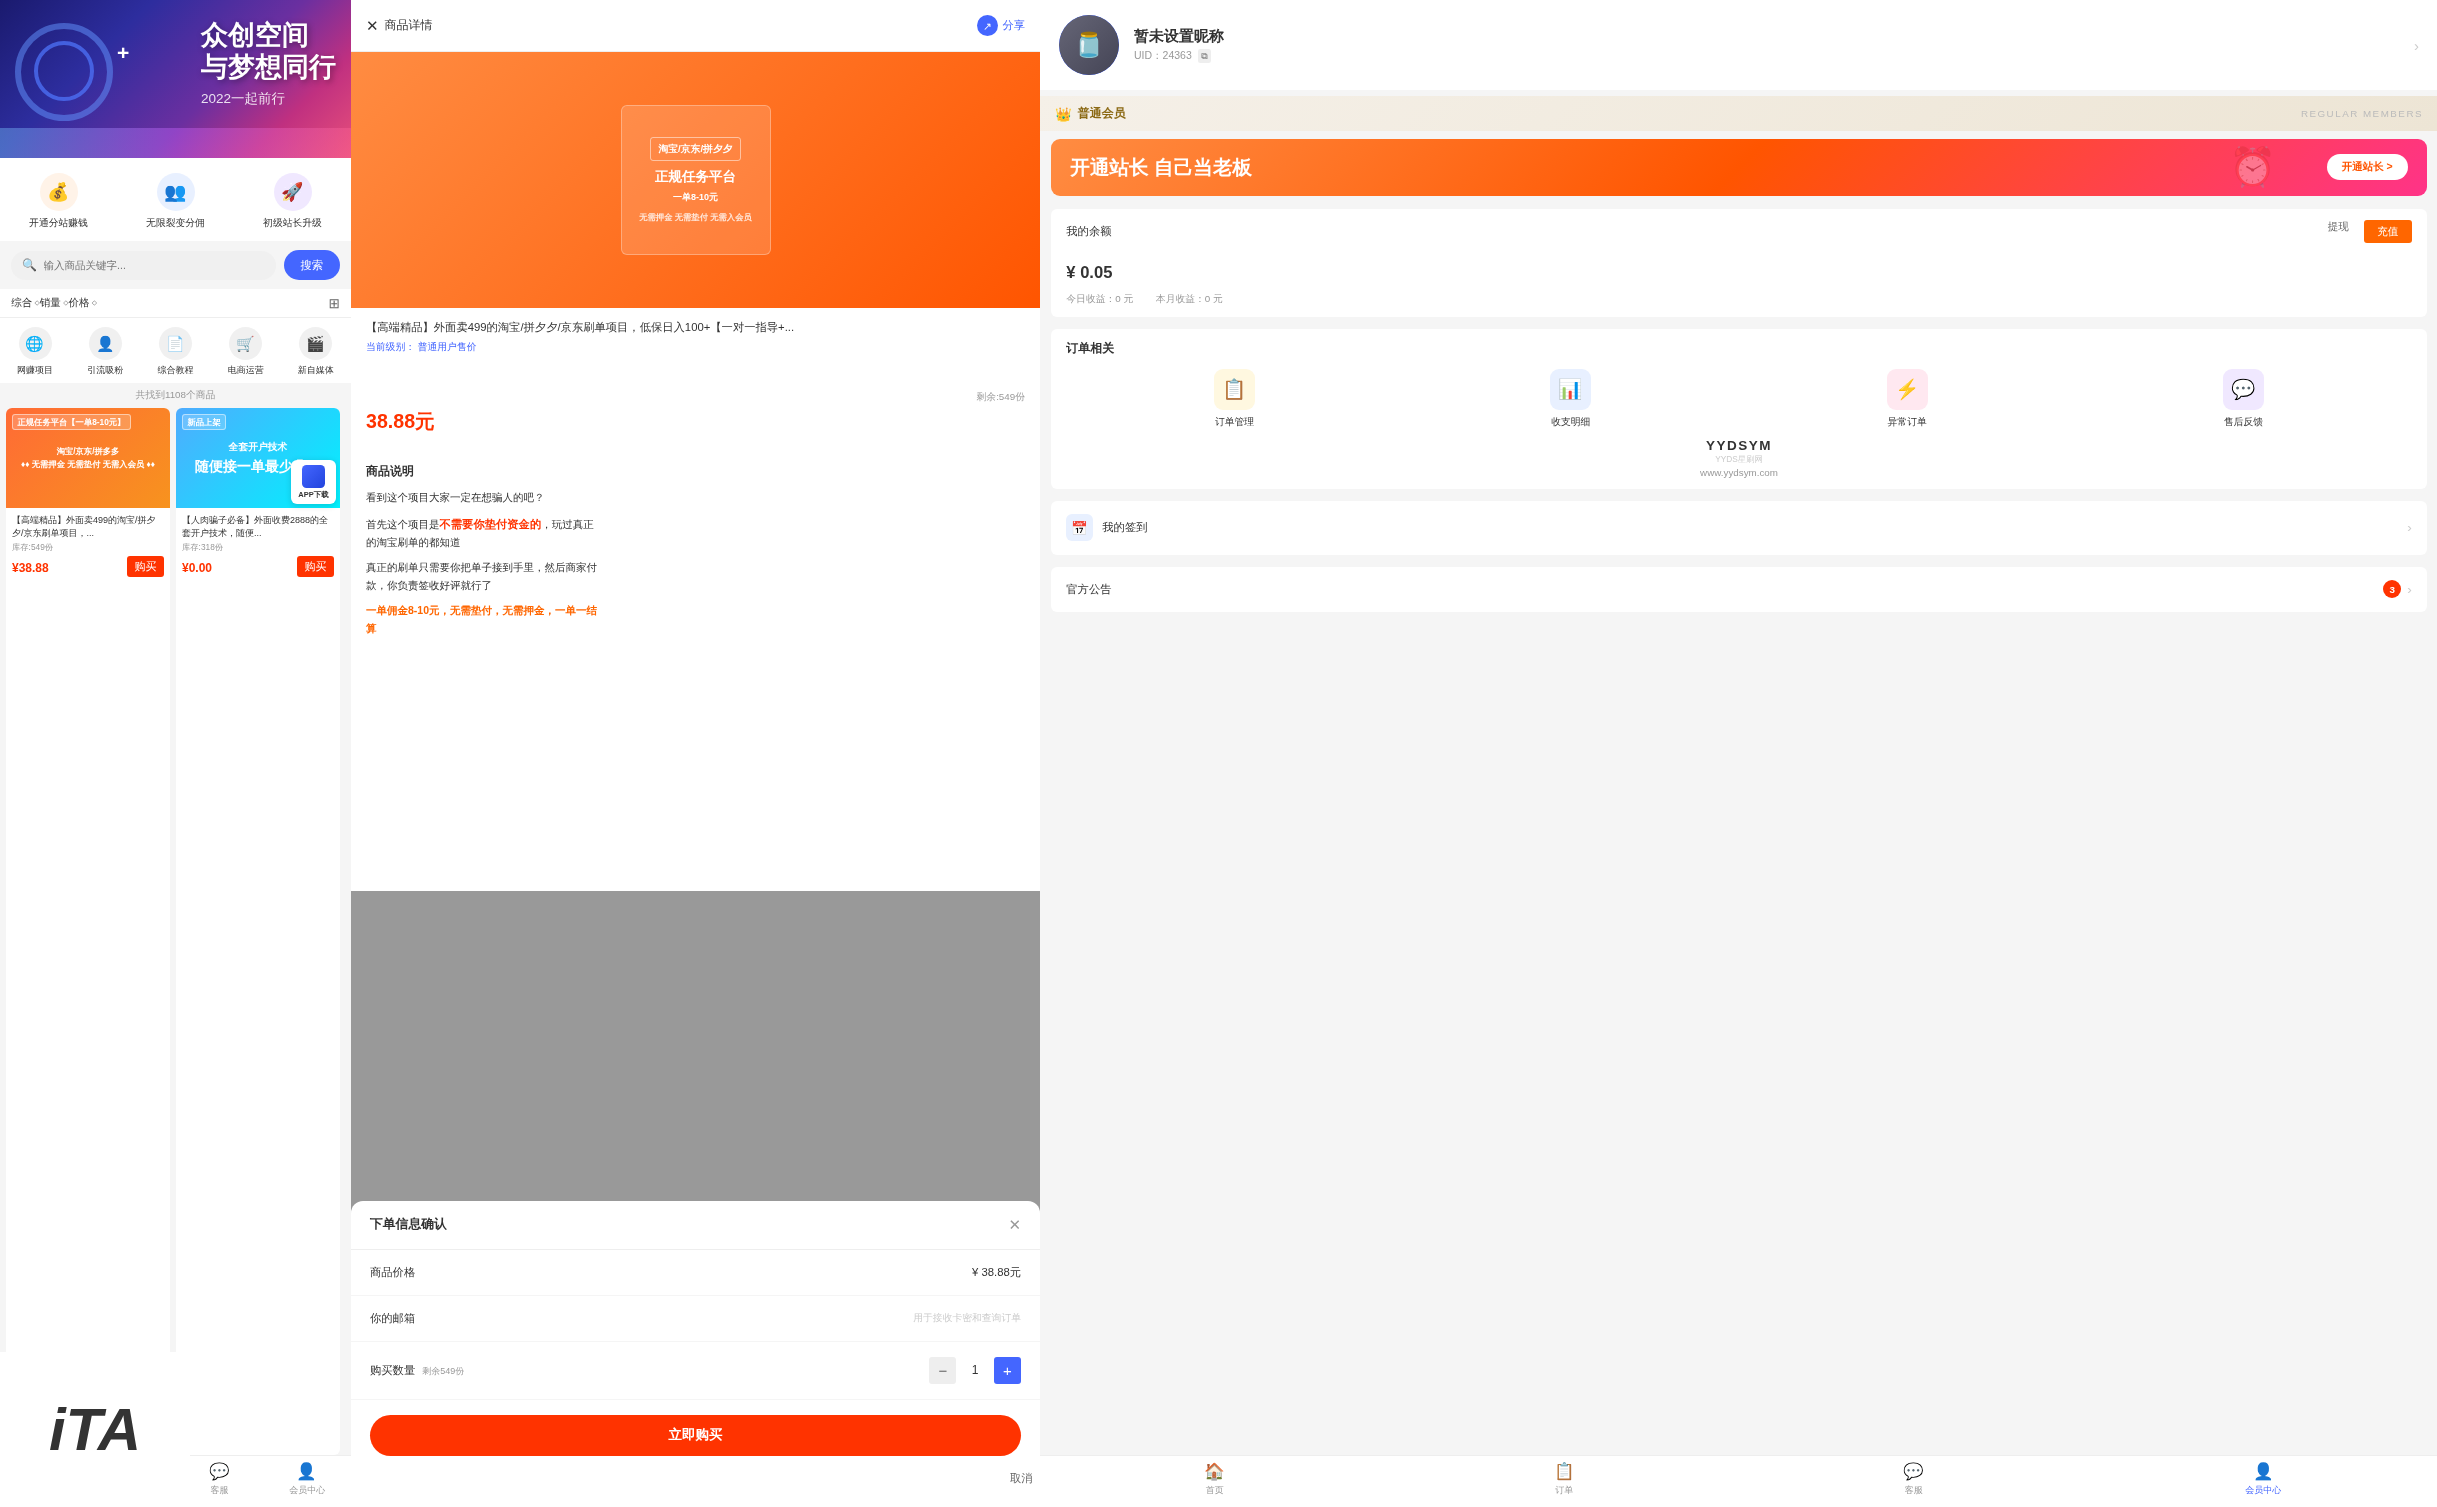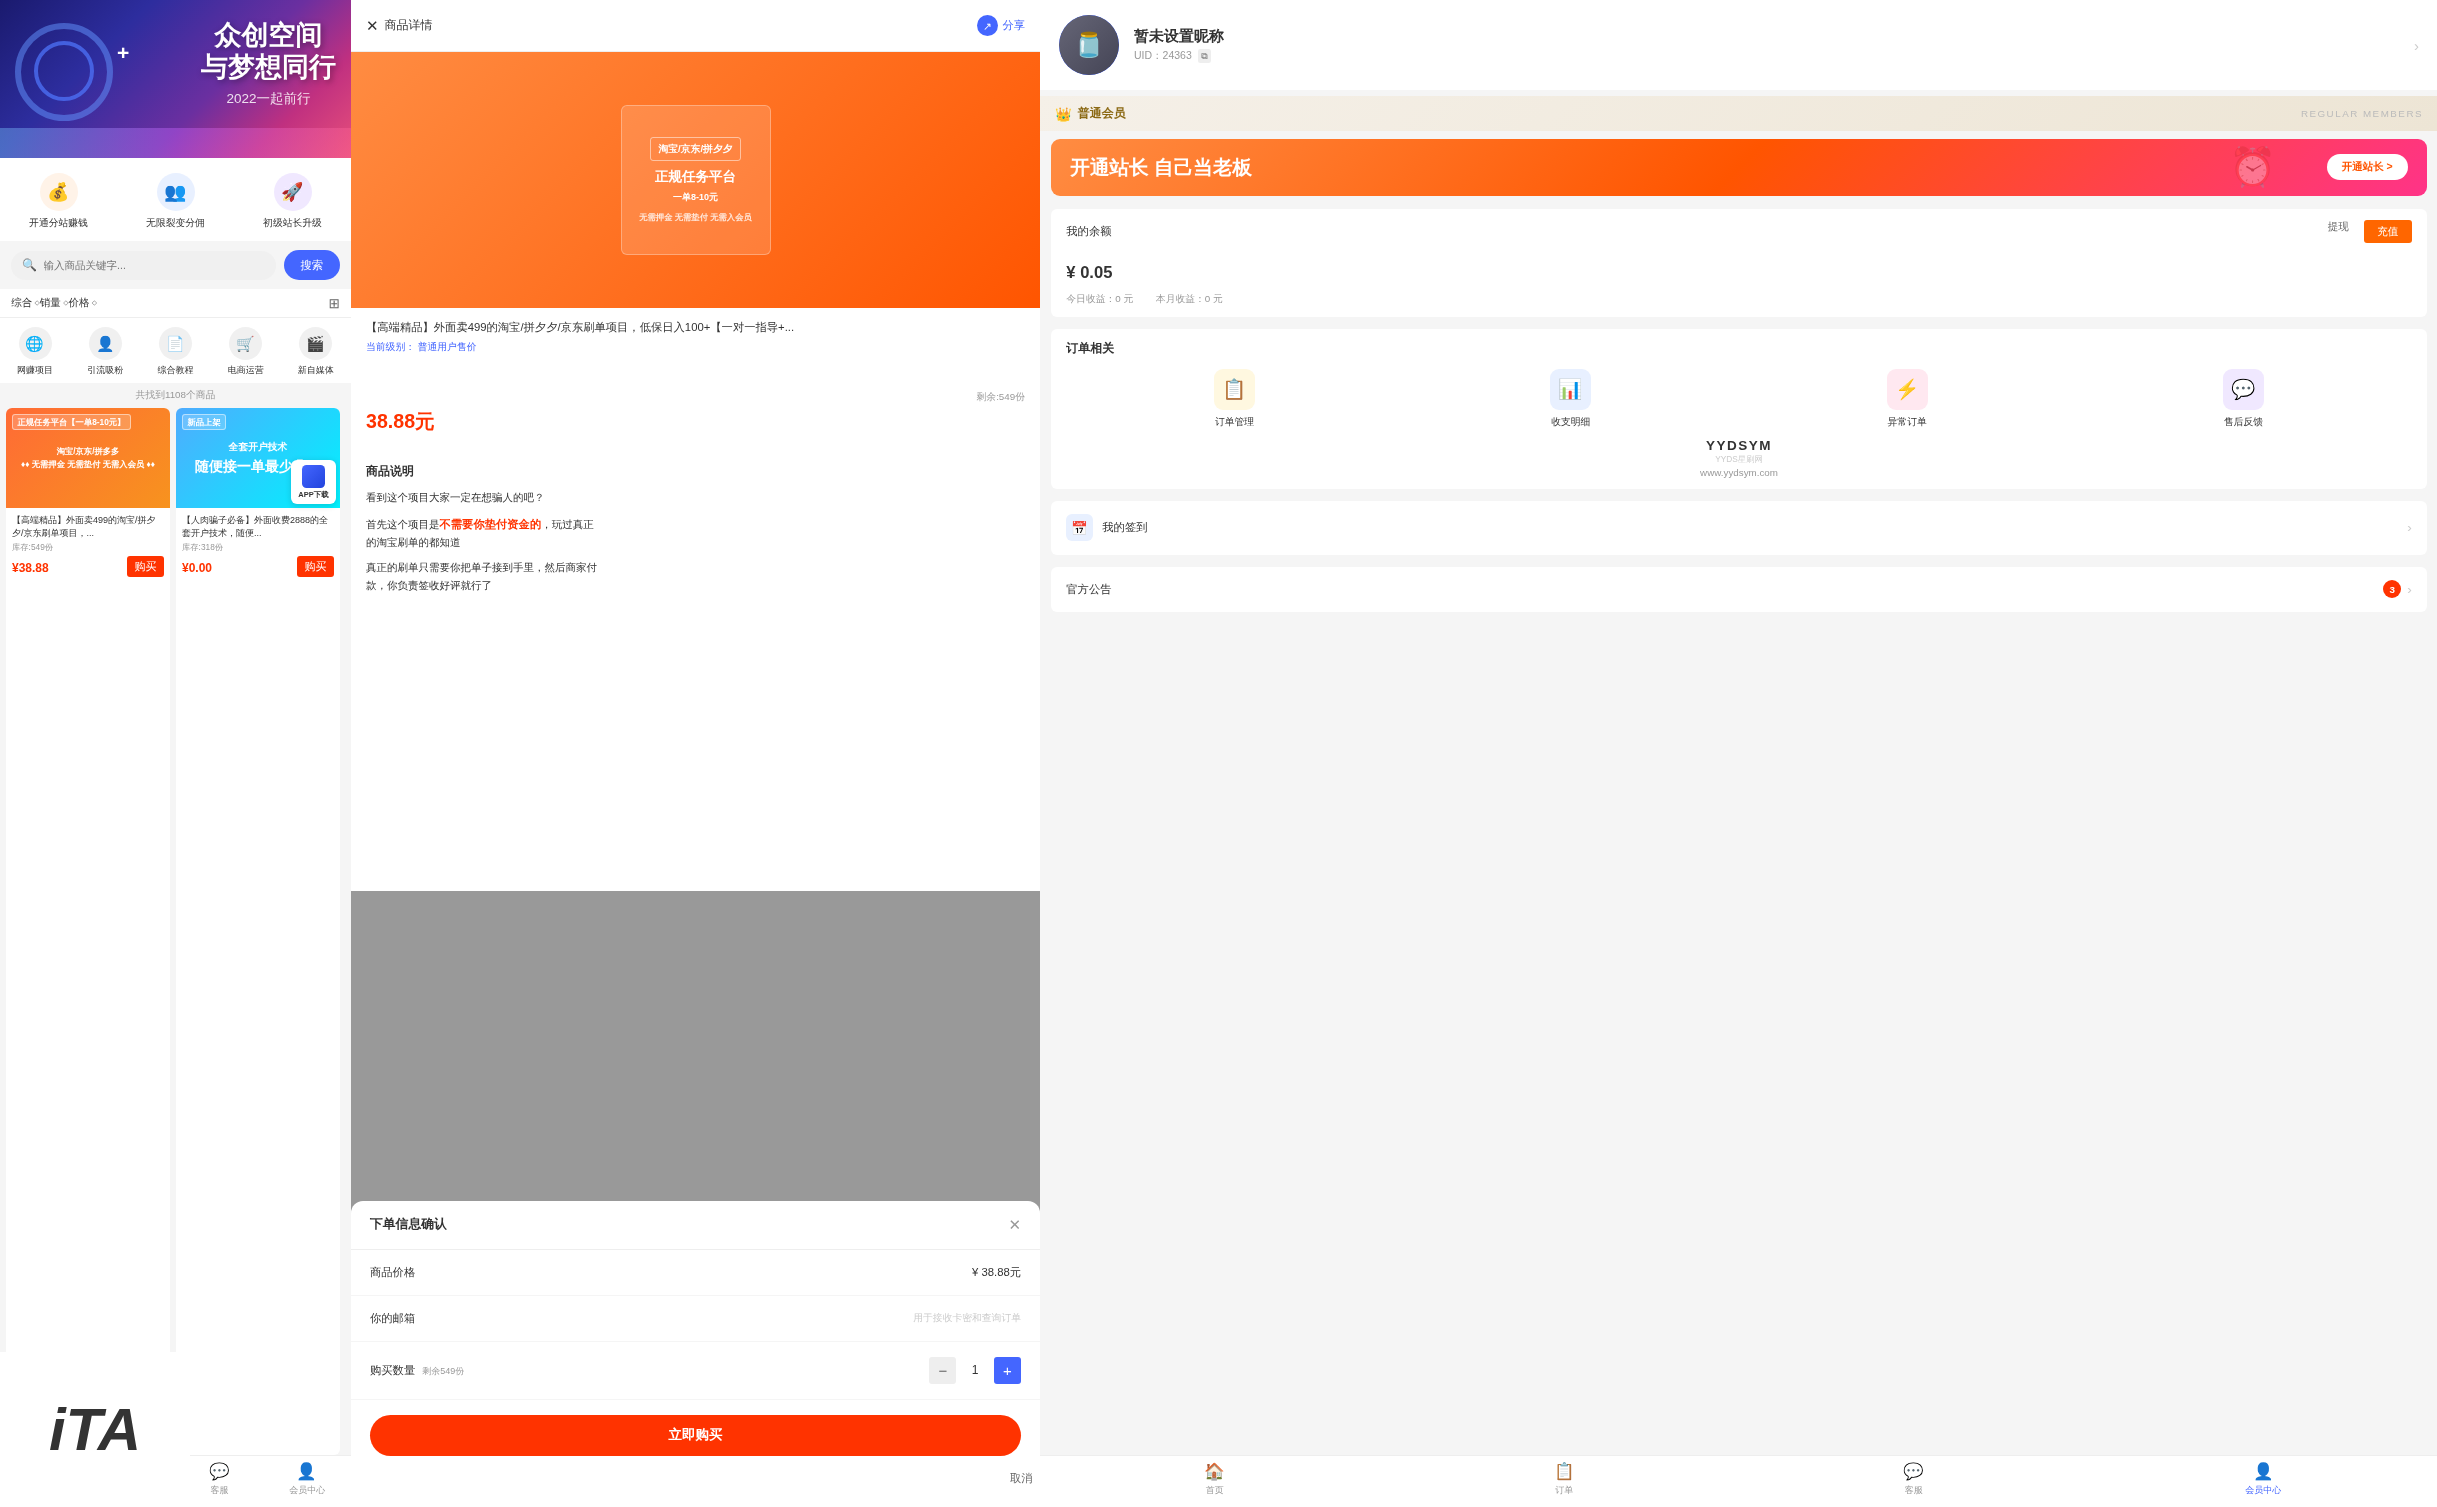--- a/index.html
+++ b/index.html
@@ -56,21 +56,21 @@
       left: 117px;
       top: 41px;
       color: white;
       font-size: 21px;
       font-weight: bold;
     }
     .banner-text-main {
       position: absolute;
       right: 15px;
       top: 19px;
-      text-align: center;
+      text-align: left;
     }
     .banner-title {
       font-size: 27px;
       font-weight: 900;
       color: white;
       line-height: 1.2;
       text-shadow: 1.5px 1.5px 6px rgba(0,0,0,0.4);
     }
     .banner-subtitle {
       font-size: 13.5px;
@@ -1053,20 +1053,23 @@
   <div class="product-desc-section">
     <div class="product-desc-title">商品说明</div>
     <div class="product-desc-text">
       <p style="margin-bottom:7.5px;">看到这个项目大家一定在想骗人的吧？</p>
       <p style="margin-bottom:7.5px;">
         首先这个项目是<span class="highlight-red">不需要你垫付资金的</span>，玩过真正<br>的淘宝刷单的都知道
       </p>
       <p style="margin-bottom:7.5px;">
         真正的刷单只需要你把单子接到手里，然后商家付<br>款，你负责签收好评就行了
       </p>
+      <p class="highlight-orange">
+        一单佣金8-10元，无需垫付，无需押金，一单一结<br>算
+      </p>
     </div>
   </div>
 
   <div class="order-modal-overlay">
     <div class="order-modal">
       <div class="order-modal-header">
         <span class="order-modal-title">下单信息确认</span>
         <span class="order-modal-close">✕</span>
       </div>
       <div class="order-row">

